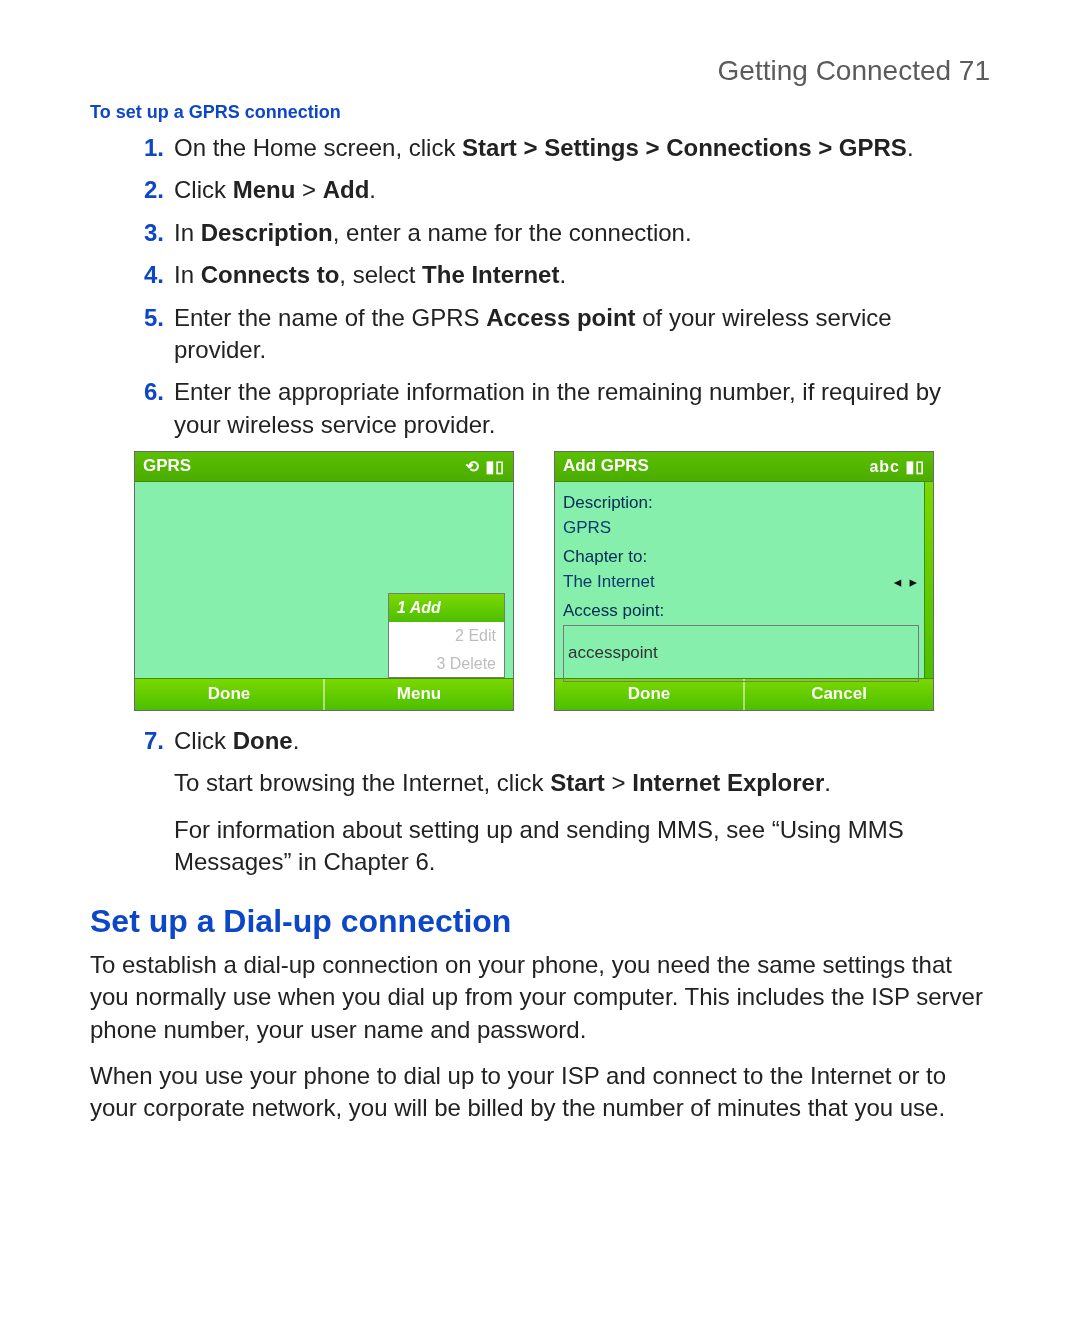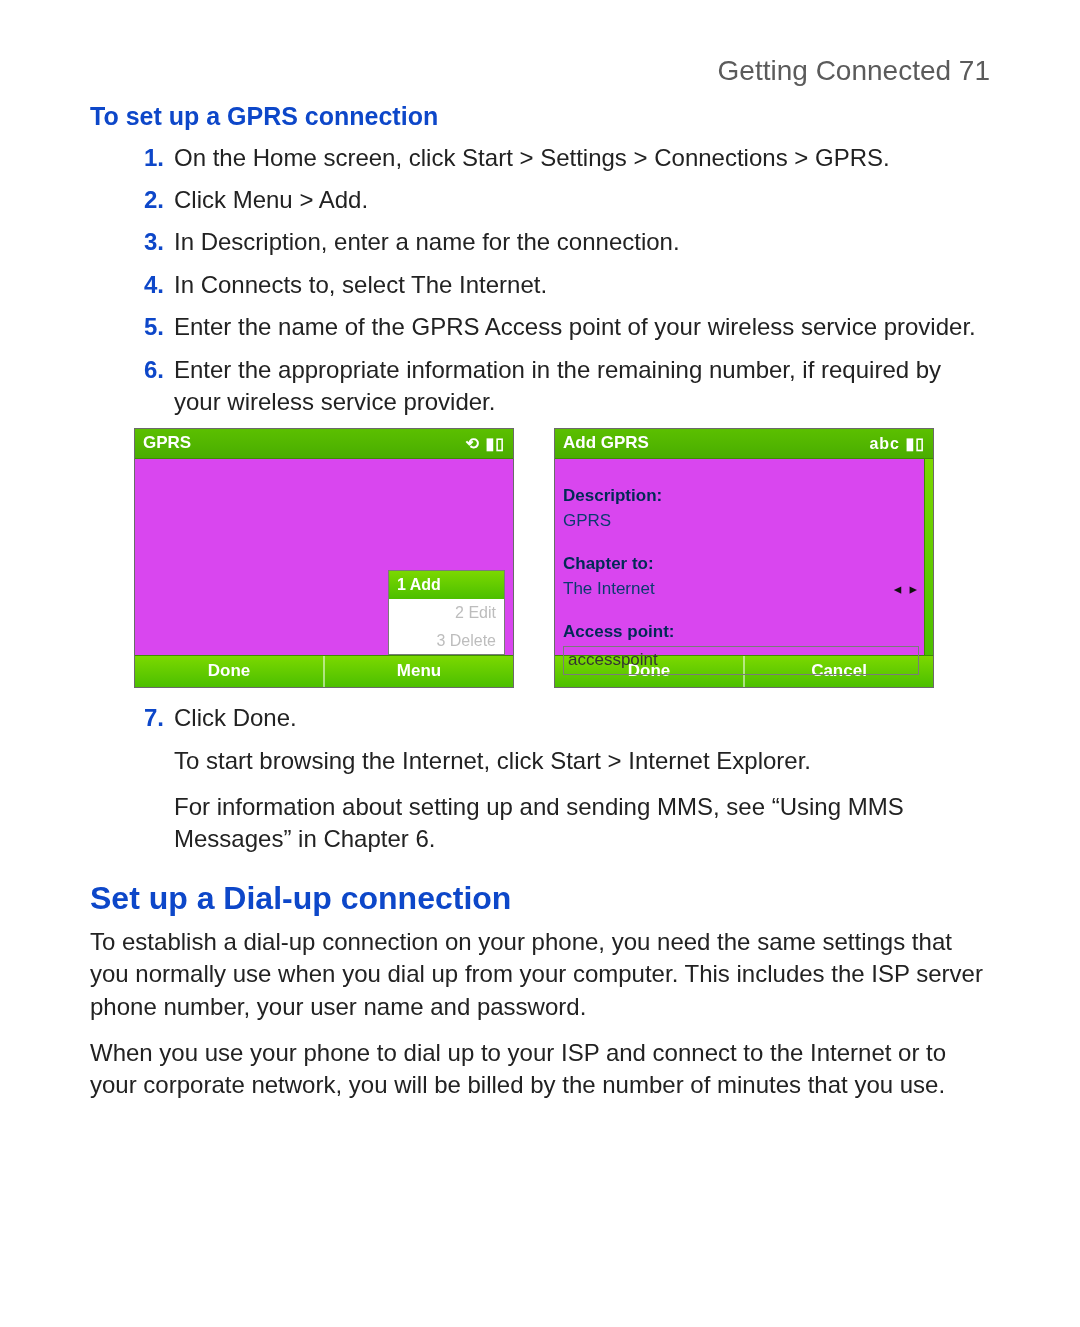--- a/index.html
+++ b/index.html
@@ -15,21 +15,21 @@
   }
   .runhead{
     text-align:right;
     color:#5b5b5b;
     font-size:28px;
     margin:8px 0 10px 0;
   }
   .subhead{
     color:#0d47c9;
     font-weight:700;
-    font-size:25px;
+    font-size:18px;
     margin:6px 0 8px 0;
   }
   .section-title{
     color:#0d47c9;
     font-weight:700;
     font-size:32px;
     margin:21px 0 6px 0;
   }
   ol.steps{
     list-style:none;
@@ -43,34 +43,34 @@
   }
   ol.steps > li .num{
     position:absolute;
     left:0;
     top:0;
     width:30px;
     text-align:right;
     color:#0d47c9;
     font-weight:700;
   }
-  .b{font-weight:400;margin-top:39px;}
+  .b{font-weight:700;margin-top:39px;}
   .para{margin:0 0 14px 0;}
   .indent{padding-left:84px;}
   
   .shots{
     display:flex;
     gap:40px;
     margin:10px 0 14px 44px;
   }
   .phone{
     border:1px solid #6a6a6a;
     width:378px;
     position:relative;
-    background:#d946ef;
+    background:#86efac;
     font-family:"Segoe UI",Tahoma,Arial,sans-serif;
   }
   .ph-title{
     background:linear-gradient(#5bbf00,#4aad00);
     color:#fff;
     font-weight:700;
     font-size:17px;
     display:flex;
     justify-content:space-between;
     align-items:center;
@@ -78,50 +78,50 @@
     border-bottom:1px solid #3e8e00;
   }
   .ph-title .icons{font-size:16px;letter-spacing:1px;}
   .ph-body{
     height:190px;
     position:relative;
     padding:6px 8px 0 8px;
     font-size:17px;
     color:#003a6b;
   }
-  .lbl{color:#002a55;font-weight:700;margin-top:20px;}
+  .lbl{color:#002a55;font-weight:400;margin-top:4px;}
   .val{color:#0b3a6f;margin:2px 0 6px 0;}
   .sel{
     display:flex;justify-content:space-between;align-items:center;
   }
   .sel .arrows{font-size:15px;letter-spacing:2px;color:#111;}
   .tinput{
     border:1px solid #7a7a7a;
-    padding:2px 4px;
+    padding:16px 4px;
     color:#333;
     margin-top:2px;
   }
   .ph-soft{
     background:linear-gradient(#7bd800,#4cbf00);
     display:flex;
     border-top:1px solid #3e8e00;
   }
   .ph-soft .sk{
     flex:1;text-align:center;color:#fff;font-weight:700;
     font-size:17px;padding:4px 0;
   }
   .ph-soft .div{width:2px;background:rgba(255,255,255,.5);}
   .popup{
     position:absolute;right:8px;bottom:0;
     border:1px solid #7a7a7a;background:#fff;
     width:115px;font-size:16px;
   }
   .popup .hi{
     background:linear-gradient(#7bd800,#4cbf00);
-    color:#fff;font-weight:700;padding:3px 8px;
+    color:#fff;font-weight:700;padding:3px 8px;font-style:italic;
   }
   .popup .dim{color:#bdbdbd;padding:3px 8px;text-align:right;}
   .phone2 .ph-body{padding-right:14px;}
   .phone2 .vscroll{
     position:absolute;top:0;right:0;bottom:0;width:8px;
     background:linear-gradient(#7bd800,#4cbf00);
     border-left:1px solid #3e8e00;
   }
 </style>
 </head>

